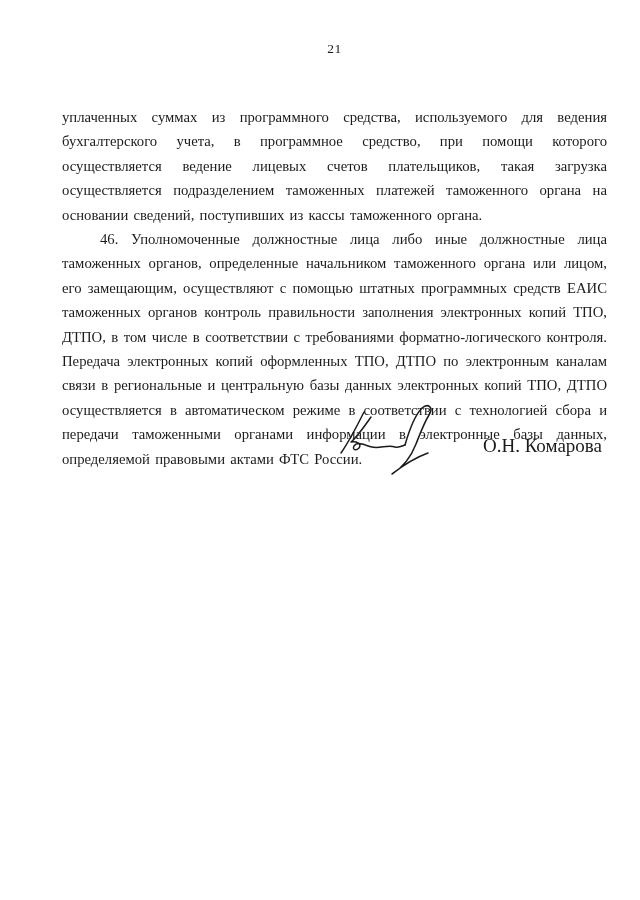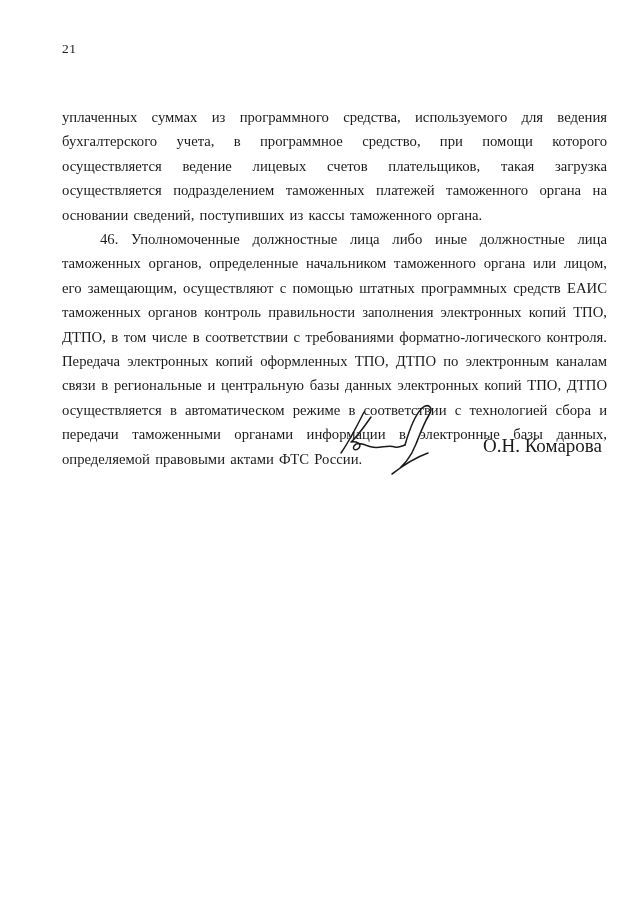--- a/index.html
+++ b/index.html
@@ -14,21 +14,21 @@
     background: #ffffff;
     overflow: hidden;
     font-family: "Liberation Serif", serif;
     color: #1b1b1b;
   }
   .page-number {
     position: absolute;
     top: 41px;
     left: 62px;
     width: 545px;
-    text-align: left;
+    text-align: center;
     font-size: 13.5px;
     letter-spacing: 0.5px;
   }
   .body-text {
     position: absolute;
     top: 61px;
     left: 62px;
     width: 545px;
     font-size: 14.7px;
     line-height: 24.4px;

